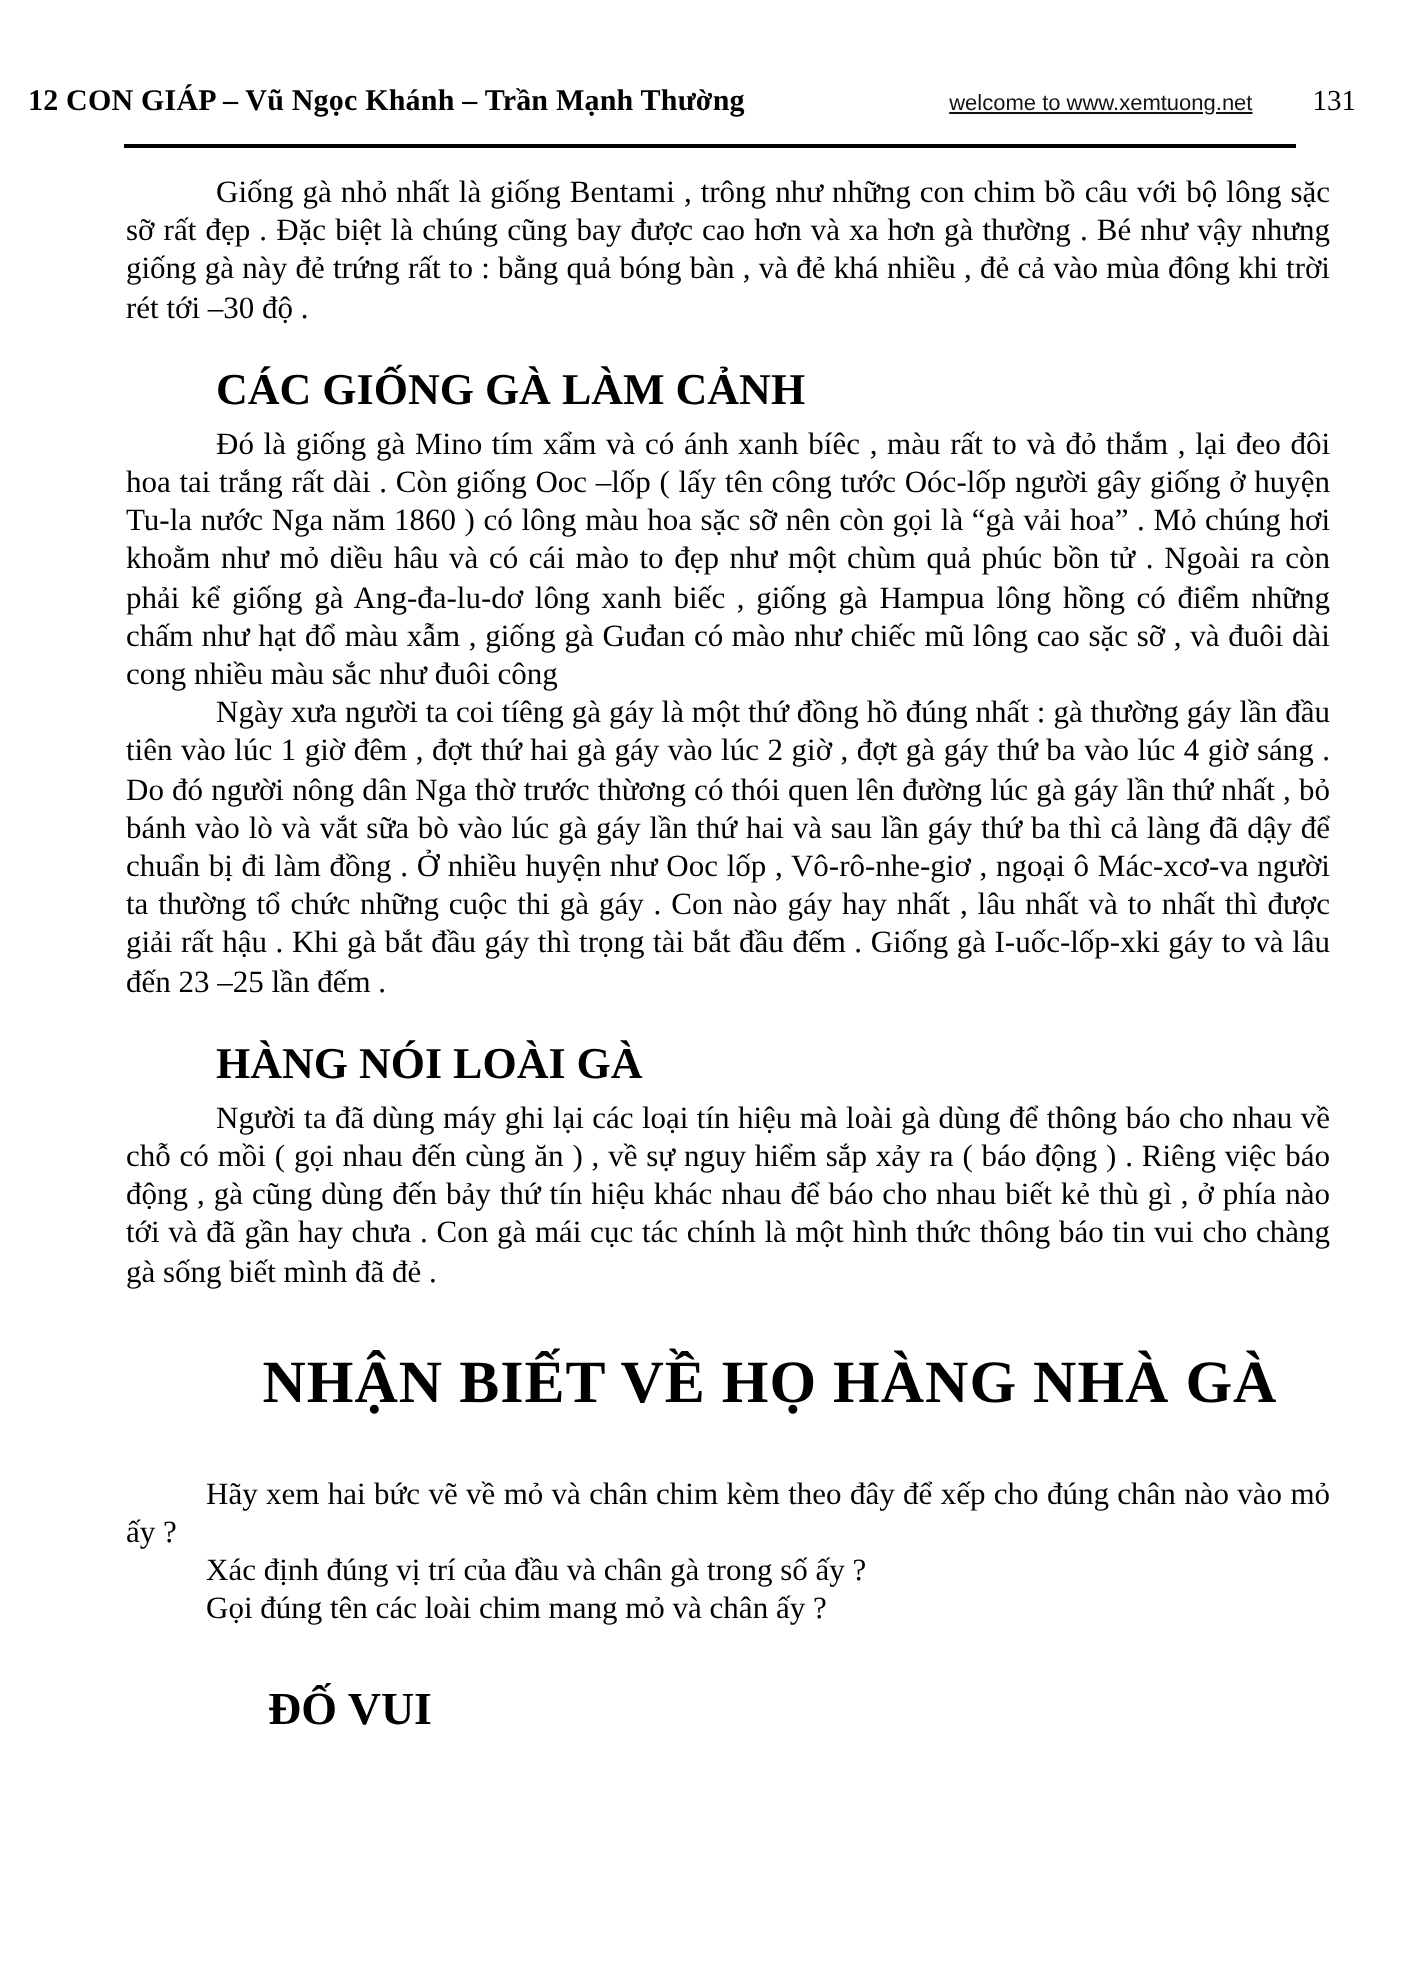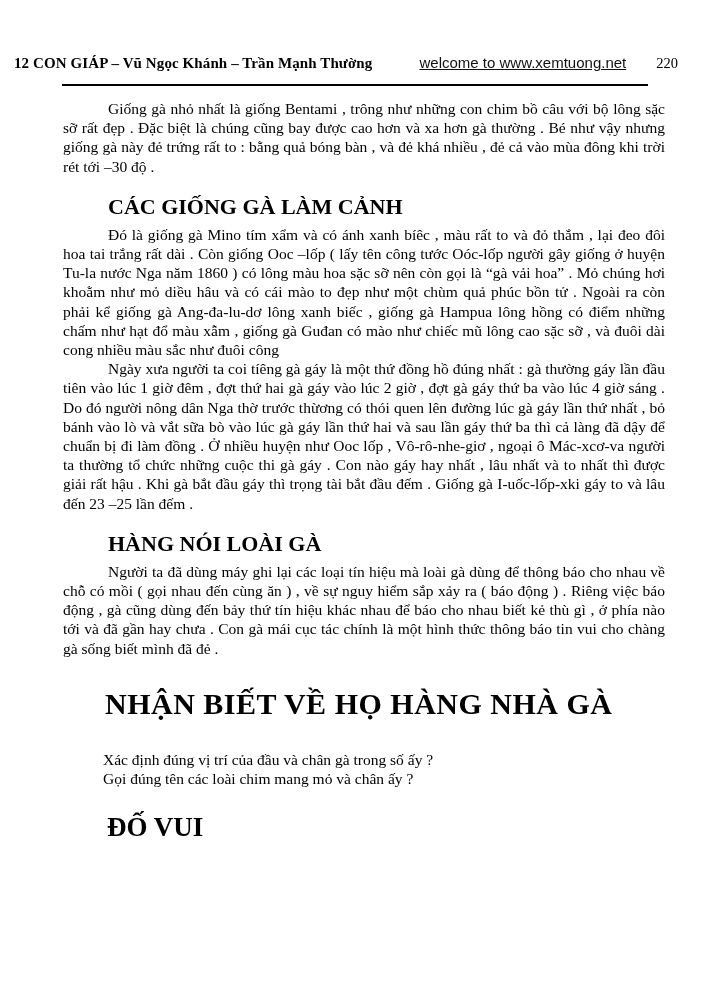--- a/index.html
+++ b/index.html
@@ -7,31 +7,31 @@
     width: 702px;
     height: 994px;
     background: #ffffff;
     color: #000000;
     font-family: "Liberation Serif", serif;
     overflow: hidden;
   }
   .page-header {
     display: flex;
     align-items: baseline;
-    padding: 54px 24px 0 14px;
+    padding: 43px 24px 0 14px;
   }
   .header-title {
     font-weight: bold;
     font-size: 15px;
     letter-spacing: 0.1px;
     white-space: nowrap;
   }
   .header-link {
     font-family: "Liberation Sans", sans-serif;
-    font-size: 15px;
+    font-size: 11px;
     color: #111111;
     text-decoration: underline;
     margin-left: auto;
     white-space: nowrap;
     cursor: pointer;
   }
   .header-page {
     font-size: 14.5px;
     margin-left: 30px;
     white-space: nowrap;
@@ -56,61 +56,62 @@
     font-size: 22px;
     line-height: 26px;
     font-weight: bold;
     text-align: left;
     margin: 18px 0 5px 45px;
   }
   h1.big-heading {
     font-size: 30px;
     line-height: 38px;
     font-weight: bold;
-    text-align: left;
+    text-align: center;
     margin: 27px 0 0 42px;
     letter-spacing: 0.5px;
   }
   .questions { margin-top: 27px; }
   p.question {
     margin: 0;
     text-indent: 40px;
   }
   h2.quiz-heading {
-    font-size: 27px;
+    font-size: 23px;
     font-weight: bold;
     text-align: left;
-    margin: 30px 0 0 44px;
+    margin: 30px 0 0 71px;
   }
 </style>
 </head>
 <body>
 
 <header class="page-header">
   <span class="header-title">12 CON GIÁP – Vũ Ngọc Khánh – Trần Mạnh Thường</span>
   <span class="header-link">welcome to www.xemtuong.net</span>
-  <span class="header-page">220</span>
+  <span class="header-page">131</span>
 </header>
 
 <hr class="header-rule">
 
 <main class="content">
 
   <p class="body-par intro-par">Giống gà nhỏ nhất là giống Bentami , trông như những con chim bồ câu với bộ lông sặc sỡ rất đẹp . Đặc biệt là chúng cũng bay được cao hơn và xa hơn gà thường . Bé như vậy nhưng giống gà này đẻ trứng rất to : bằng quả bóng bàn , và đẻ khá nhiều , đẻ cả vào mùa đông khi trời rét tới –30 độ .</p>
 
   <h2 class="section-heading">CÁC GIỐNG GÀ LÀM CẢNH</h2>
   <p class="body-par">Đó là giống gà Mino tím xẩm và có ánh xanh bíêc , màu rất to và đỏ thắm , lại đeo đôi hoa tai trắng rất dài . Còn giống Ooc –lốp ( lấy tên công tước Oóc-lốp người gây giống ở huyện Tu-la nước Nga năm 1860 )  có lông màu hoa sặc sỡ nên còn gọi là “gà vải hoa” . Mỏ chúng hơi khoằm như mỏ diều hâu và có cái mào to đẹp như một chùm quả phúc bồn tử . Ngoài ra còn phải kể giống gà Ang-đa-lu-dơ lông xanh biếc , giống gà Hampua lông hồng có điểm những chấm như hạt đổ màu xẫm , giống gà Guđan có mào như chiếc mũ lông cao sặc sỡ , và đuôi dài cong nhiều màu sắc như đuôi công</p>
 
   <p class="body-par">Ngày xưa người ta coi tíêng gà gáy là một thứ đồng hồ đúng nhất : gà thường gáy lần đầu tiên vào lúc 1 giờ đêm , đợt thứ hai gà gáy vào lúc 2 giờ , đợt gà gáy thứ ba vào lúc 4 giờ sáng . Do đó người nông dân Nga thờ trước thừơng có thói quen lên đường lúc gà gáy lần thứ nhất , bỏ bánh vào lò và vắt sữa bò vào lúc gà gáy lần thứ hai và sau lần gáy thứ ba thì cả làng đã dậy để chuẩn bị đi làm đồng . Ở nhiều huyện như Ooc lốp , Vô-rô-nhe-giơ , ngoại ô Mác-xcơ-va người ta thường tổ chức những cuộc thi gà gáy . Con nào gáy hay nhất , lâu nhất và to nhất thì được giải rất hậu . Khi gà bắt đầu gáy thì trọng tài bắt đầu đếm . Giống gà I-uốc-lốp-xki gáy to và lâu đến 23 –25 lần đếm .</p>
 
   <h2 class="section-heading">HÀNG NÓI LOÀI GÀ</h2>
   <p class="body-par">Người ta đã dùng máy ghi lại các loại  tín hiệu  mà loài gà dùng để thông báo cho nhau về chỗ có mồi ( gọi nhau đến cùng ăn ) , về sự nguy hiểm sắp xảy ra ( báo động ) . Riêng việc báo động , gà cũng dùng đến bảy thứ tín hiệu khác nhau để báo cho nhau biết kẻ thù gì , ở phía nào tới và đã gần hay chưa . Con gà mái cục tác chính là một hình thức thông báo tin vui cho chàng gà sống biết mình đã đẻ .</p>
 
   <h1 class="big-heading">NHẬN BIẾT VỀ HỌ HÀNG NHÀ GÀ</h1>
 
   <div class="questions">
+    <p class="question">Hãy xem hai bức vẽ về mỏ và chân chim kèm theo đây để xếp cho đúng chân nào vào mỏ ấy ?</p>
     <p class="question">Xác định đúng vị trí của đầu và chân gà trong số ấy ?</p>
     <p class="question">Gọi đúng tên các loài chim mang mỏ và chân ấy ?</p>
   </div>
 
   <h2 class="quiz-heading">ĐỐ VUI</h2>
 
 </main>
 
 </body></html>

